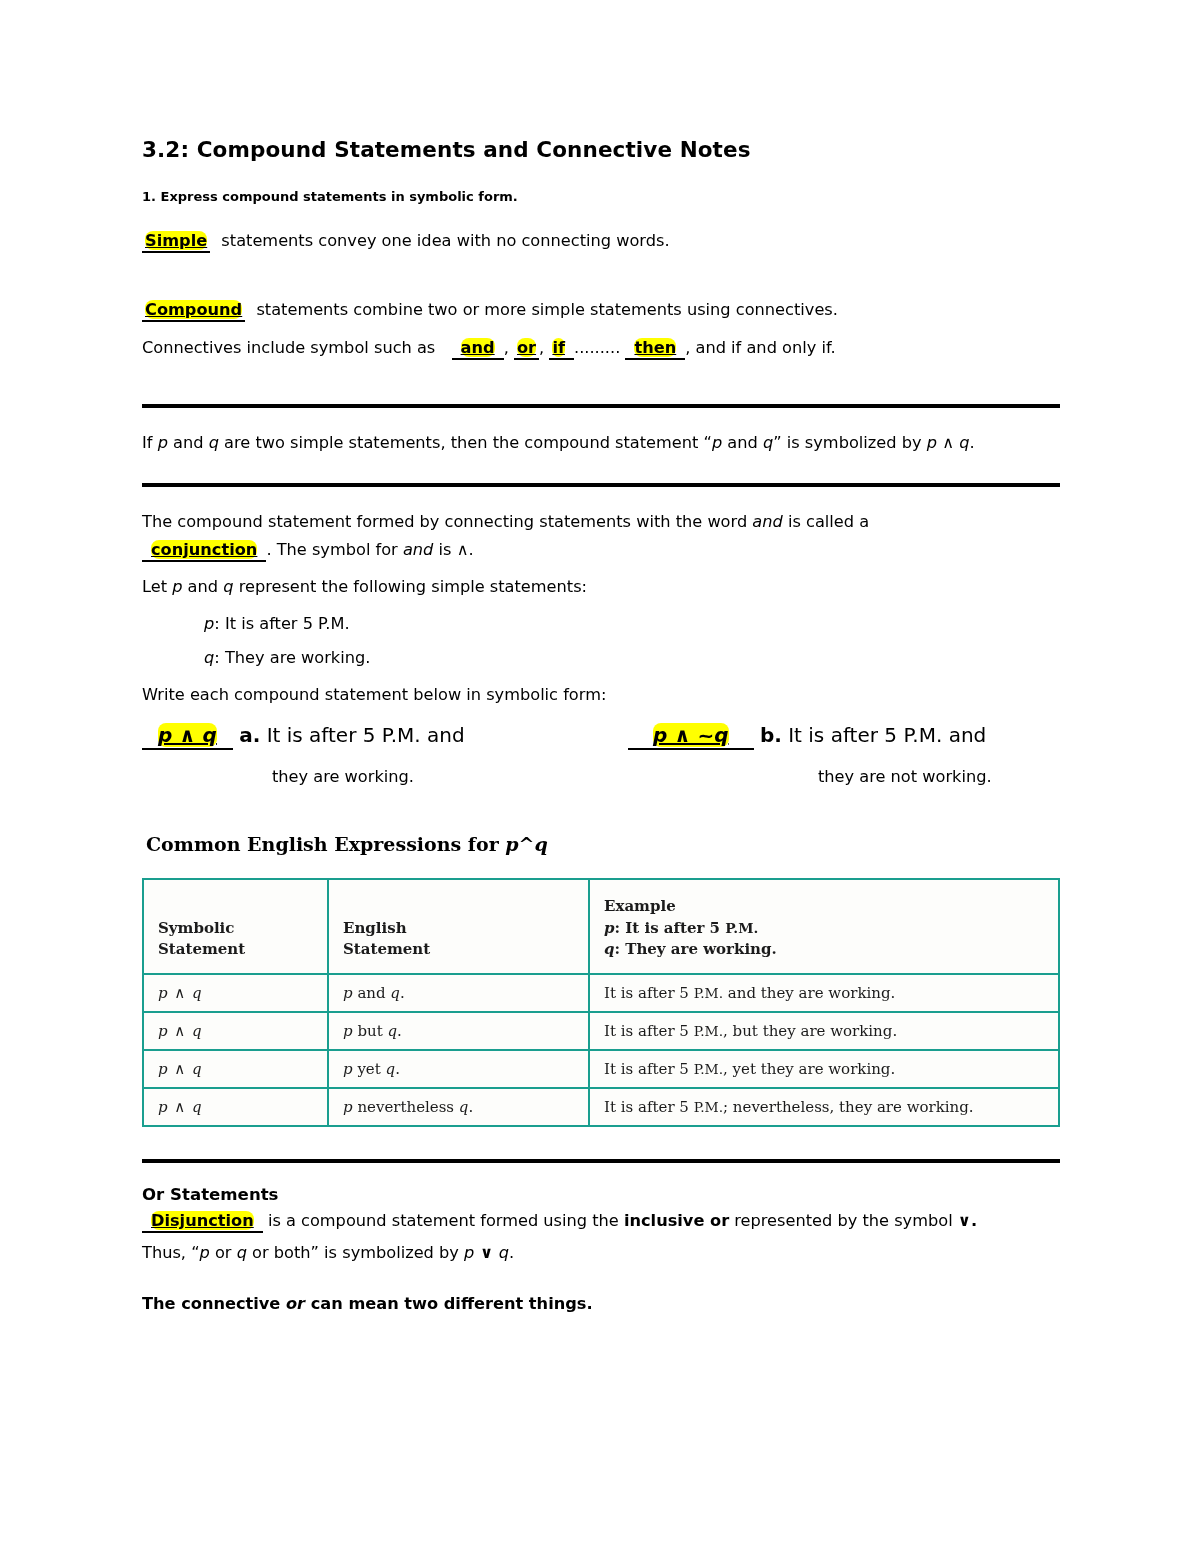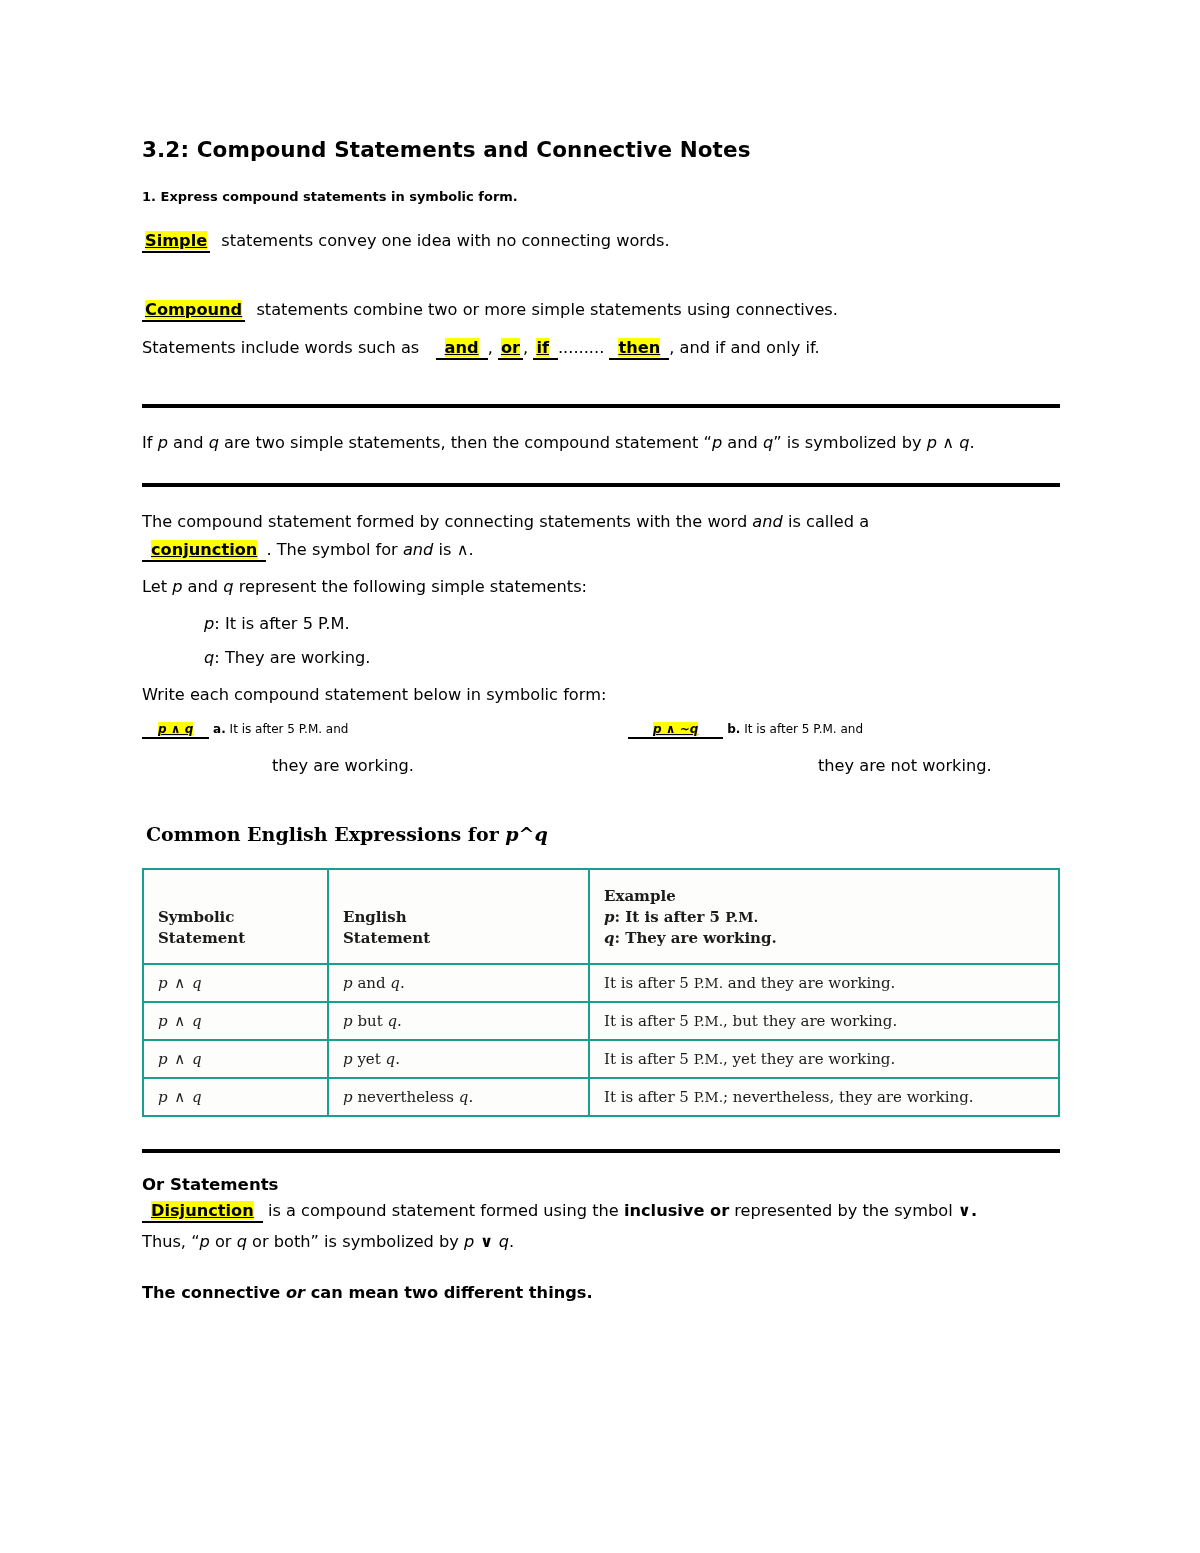--- a/index.html
+++ b/index.html
@@ -60,20 +60,21 @@
   .blank {
     border-bottom: 2px solid #000;
     padding: 0 3px 1px 3px;
     white-space: nowrap;
   }
   .blank .ans {
     background: #ffff00;
     font-weight: bold;
     text-decoration: underline;
     text-underline-offset: 1px;
+    border-radius: 8px;
   }
   .blank .ans.itl { font-style: italic; }
   .pad-s { display: inline-block; width: 6px; }
   .pad-m { display: inline-block; width: 13px; }
   .pad-l { display: inline-block; width: 22px; }
 
   
   .rule {
     border: 0;
     border-top: 4px solid #000;
@@ -82,21 +83,21 @@
     height: 0;
   }
 
   
   .indent-1 { padding-left: 62px; }
   .indent-2 { padding-left: 70px; }
 
   
   .ansrow {
     display: flex;
-    font-size: 12px;
+    font-size: 20px;
     line-height: 1.32;
     align-items: center;
   }
   .ansrow .col {
     width: 486px;
     flex: 0 0 486px;
   }
   .ansrow .col2 {
     width: 432px;
     flex: 0 0 432px;
@@ -169,21 +170,21 @@
     <span class="blank"><span class="ans">Simple</span></span>
     <span class="pad-s"></span><span>statements convey one idea with no connecting words.</span>
   </p>
 
   <p class="body-line sp-48">
     <span class="blank"><span class="ans">Compound</span></span>
     <span class="pad-s"></span><span>statements combine two or more simple statements using connectives.</span>
   </p>
 
   <p class="body-line sp-16">
-    <span>Statements include words such as</span>
+    <span>Connectives include symbol such as</span>
     <span class="pad-s"></span>
     <span class="blank"><span class="pad-s"></span><span class="ans">and</span><span class="pad-s"></span></span><span>,</span>
     <span class="blank"><span class="ans">or</span></span><span>,</span>
     <span class="blank"><span class="ans">if</span><span class="pad-s"></span></span><span>.........</span>
     <span class="blank"><span class="pad-s"></span><span class="ans">then</span><span class="pad-s"></span></span><span>, and if and only if.</span>
   </p>
 
   <div style="height:46px"></div>
   <hr class="rule">
 

